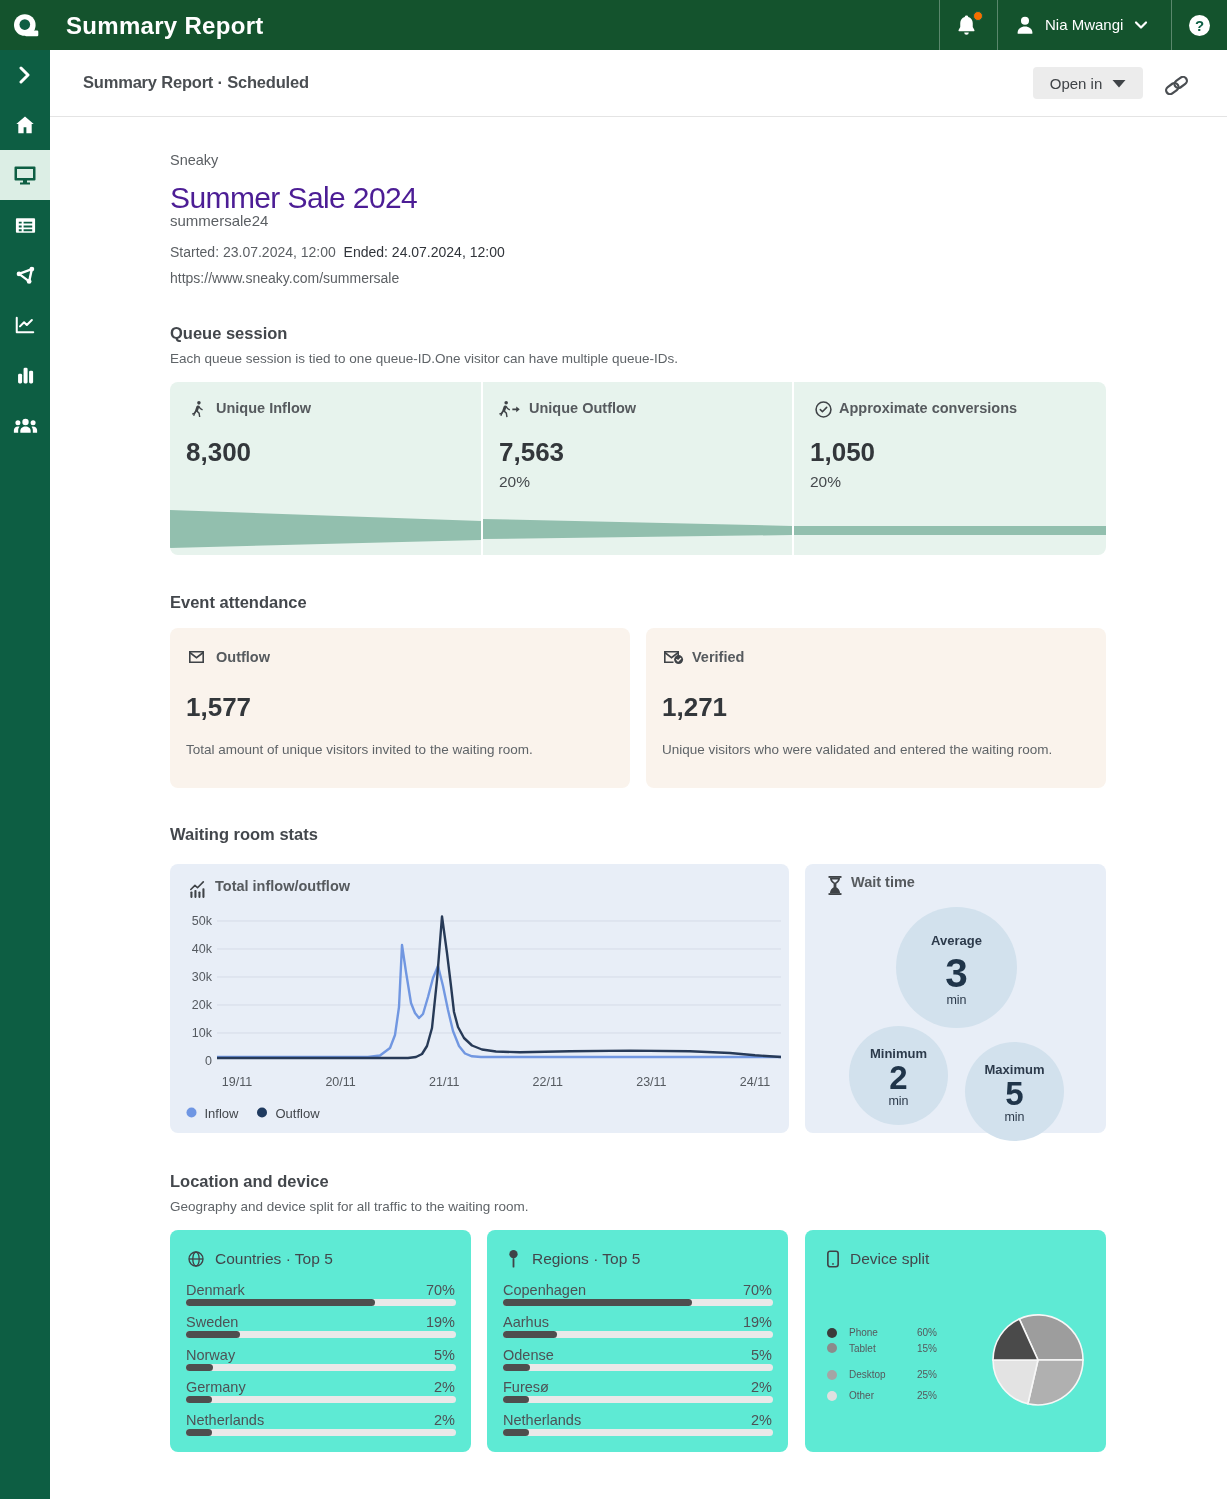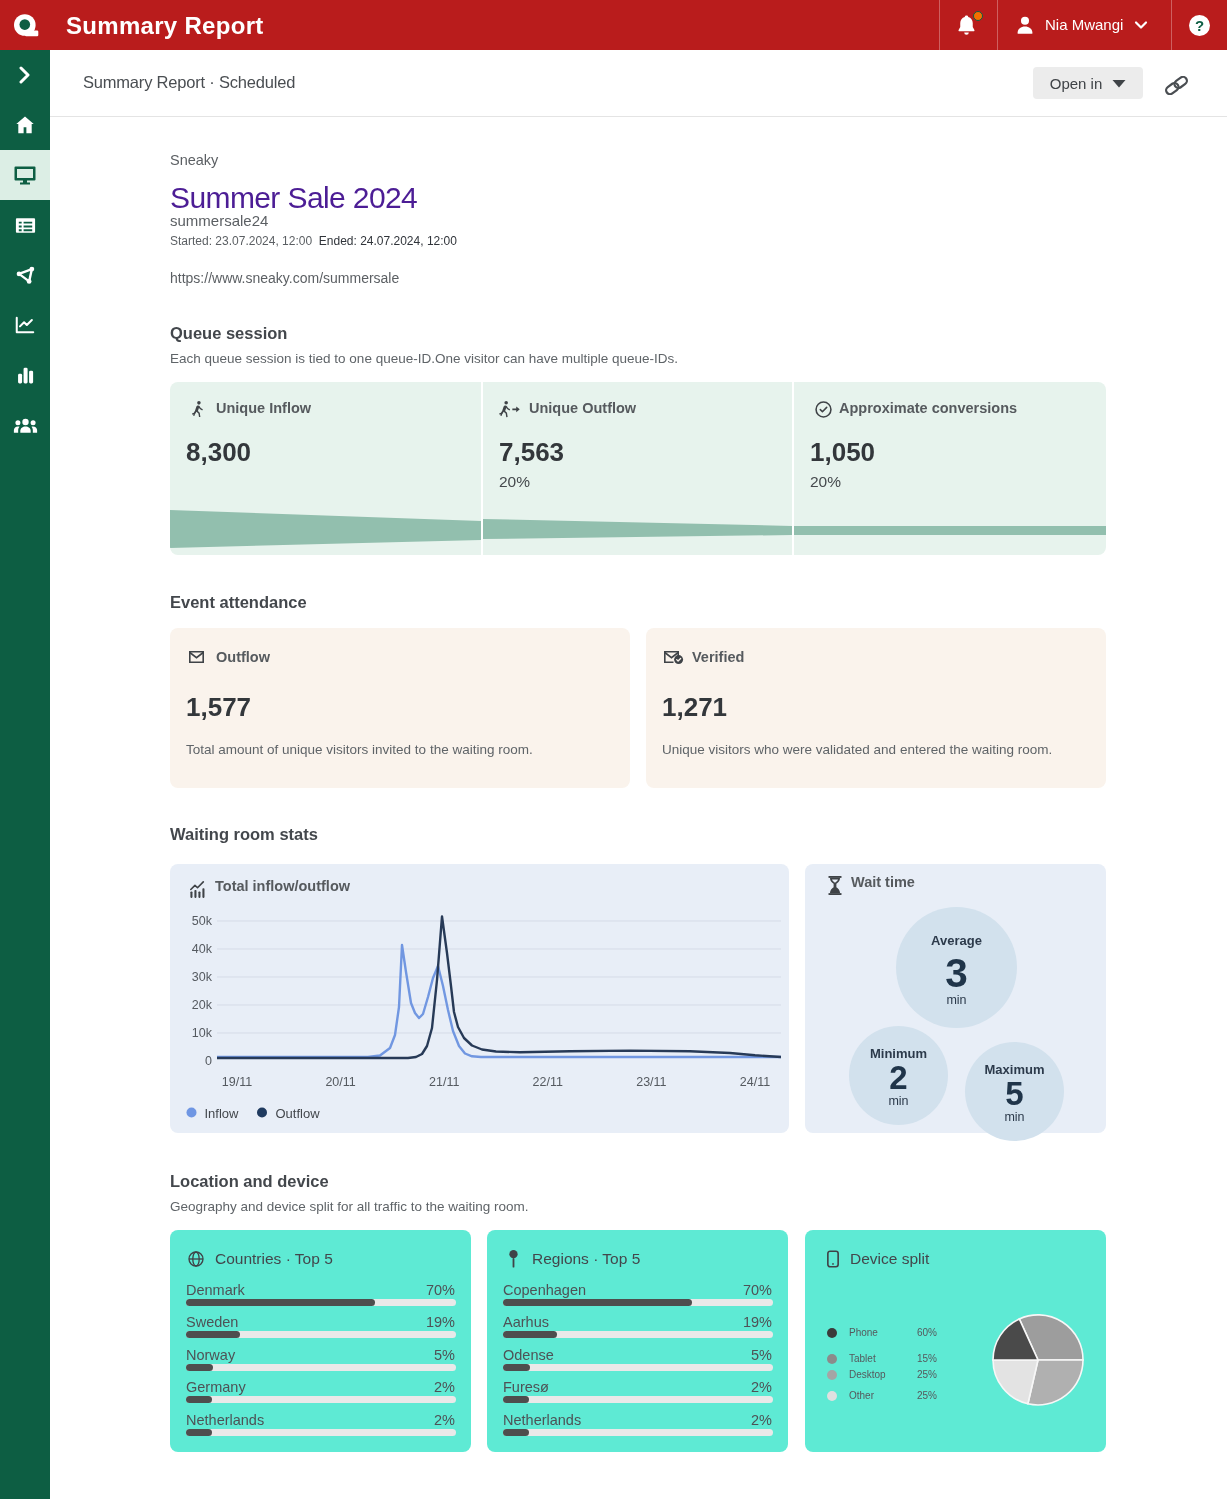--- a/index.html
+++ b/index.html
@@ -1,27 +1,27 @@
 <!DOCTYPE html>
 <html><head>
 <meta charset="utf-8">
 <style>
 *{margin:0;padding:0;box-sizing:border-box}
 html,body{width:1227px;height:1499px;background:#fff;font-family:"Liberation Sans",sans-serif;overflow:hidden;position:relative}
 .abs{position:absolute}
 
-#header{position:absolute;top:0;left:0;width:1227px;height:50px;background:#b91c1c;z-index:5}
+#header{position:absolute;top:0;left:0;width:1227px;height:50px;background:#14532d;z-index:5}
 #sidebar{position:absolute;top:50px;left:0;width:50px;height:1449px;background:#0d5e43;z-index:4}
 #bar2{position:absolute;top:50px;left:50px;width:1177px;height:67px;background:#fff;border-bottom:1px solid #e4e4e4;z-index:3}
 .hsep{position:absolute;top:0;width:1px;height:50px;background:rgba(255,255,255,.30)}
 #htitle{position:absolute;left:66px;top:12px;font-size:24px;font-weight:700;color:#fff;letter-spacing:.3px}
 .sideicon{position:absolute;left:0;width:50px;height:50px;display:flex;align-items:center;justify-content:center}
 .sideactive{background:#dceee5}
 
-#crumb{position:absolute;left:33px;top:23px;font-size:16.5px;font-weight:400;color:#4a4e52;letter-spacing:-.2px}
+#crumb{position:absolute;left:33px;top:23px;font-size:16.5px;font-weight:700;color:#4a4e52;letter-spacing:-.2px}
 .gbtn{position:absolute;top:17px;height:32px;background:#ececec;border-radius:4px;display:flex;align-items:center;justify-content:center;color:#3f4347;font-size:15px}
 
 .h1{font-size:30px;font-weight:400;color:#4c1d95;letter-spacing:-.6px}
 .sec-h{font-size:16.5px;font-weight:700;color:#43474c}
 .sec-d{font-size:13.5px;color:#5f6468}
 .gray1{color:#5b5f63}
 
 .qcard{position:absolute;top:382px;height:173px;background:#e7f3ed;overflow:hidden}
 .ecard{position:absolute;top:628px;width:460px;height:160px;background:#faf3ec;border-radius:8px}
 .wcard{position:absolute;top:864px;height:269px;background:#e8eef7;border-radius:8px}
@@ -134,21 +134,21 @@
     <g transform="rotate(-36 12.5 9.5)" stroke="#4a4e52" stroke-width="2.2" fill="none">
       <rect x="0.6" y="5.6" width="13.4" height="7.8" rx="3.9"></rect>
       <rect x="11" y="5.6" width="13.4" height="7.8" rx="3.9"></rect>
     </g>
   </svg>
 </div>
 
 <div class="abs gray1" style="left:170px;top:152px;font-size:14.5px">Sneaky</div>
 <div class="abs h1" style="left:170px;top:180.5px">Summer Sale 2024</div>
 <div class="abs gray1" style="left:170px;top:211.5px;font-size:15px">summersale24</div>
-<div class="abs" style="left:170px;top:234px;font-size:12px;color:#5b5f63">Started: 23.07.2024, 12:00&nbsp;&nbsp;<span style="color:#30343a">Ended: 24.07.2024, 12:00</span></div>
+<div class="abs" style="left:170px;top:244px;font-size:14px;color:#5b5f63">Started: 23.07.2024, 12:00&nbsp;&nbsp;<span style="color:#30343a">Ended: 24.07.2024, 12:00</span></div>
 <div class="abs gray1" style="left:170px;top:270px;font-size:14px">https://www.sneaky.com/summersale</div>
 
 <div class="abs sec-h" style="left:170px;top:324px">Queue session</div>
 <div class="abs sec-d" style="left:170px;top:351px">Each queue session is tied to one queue-ID.One visitor can have multiple queue-IDs.</div>
 
 <div class="qcard" style="left:170px;width:311px;border-radius:8px 0 0 8px">
   <svg class="abs" style="left:22px;top:19px" width="12" height="17" viewBox="0 0 17 24">
       <g fill="#3f4347">
         <circle cx="9.8" cy="2.6" r="2.5"></circle>
         <path d="M8.7 6.4c1 0 1.9.5 2.4 1.4l1.2 2.1 3.1 1.8-.9 1.7-3.5-2-1.1-1.9-1.5 4.7 2.6 2.4.9 5.9-2 .3-.8-5.2-2.8-2.5-1.5 2.5-4.1 1.9-.9-1.8 3.6-1.6 2.7-8C6.5 7 7.6 6.4 8.7 6.4Z"></path>
@@ -366,21 +366,21 @@
       <circle cx="7" cy="15.8" r="1" fill="#3f4347"></circle>
     </svg>
   <div class="abs" style="left:45px;top:19.5px;font-size:15.5px;color:#43474c">Device split</div>
 
   <div class="abs" style="left:22px;top:92px;font-size:10px;color:#55585c">
     <div style="display:flex;align-items:center;height:21px">
         <span style="width:10px;height:10px;border-radius:50%;background:#3b3b3b;margin-right:12px"></span>
         <span style="width:68px">Phone</span>
         <span>60%</span>
       </div>
-    <div style="display:flex;align-items:flex-end;height:21px">
+    <div style="display:flex;align-items:flex-start;height:21px">
         <span style="width:10px;height:10px;border-radius:50%;background:#8b8b8b;margin-right:12px"></span>
         <span style="width:68px">Tablet</span>
         <span>15%</span>
       </div>
     <div style="display:flex;align-items:center;height:21px">
         <span style="width:10px;height:10px;border-radius:50%;background:#a5a5a5;margin-right:12px"></span>
         <span style="width:68px">Desktop</span>
         <span>25%</span>
       </div>
     <div style="display:flex;align-items:center;height:21px">

